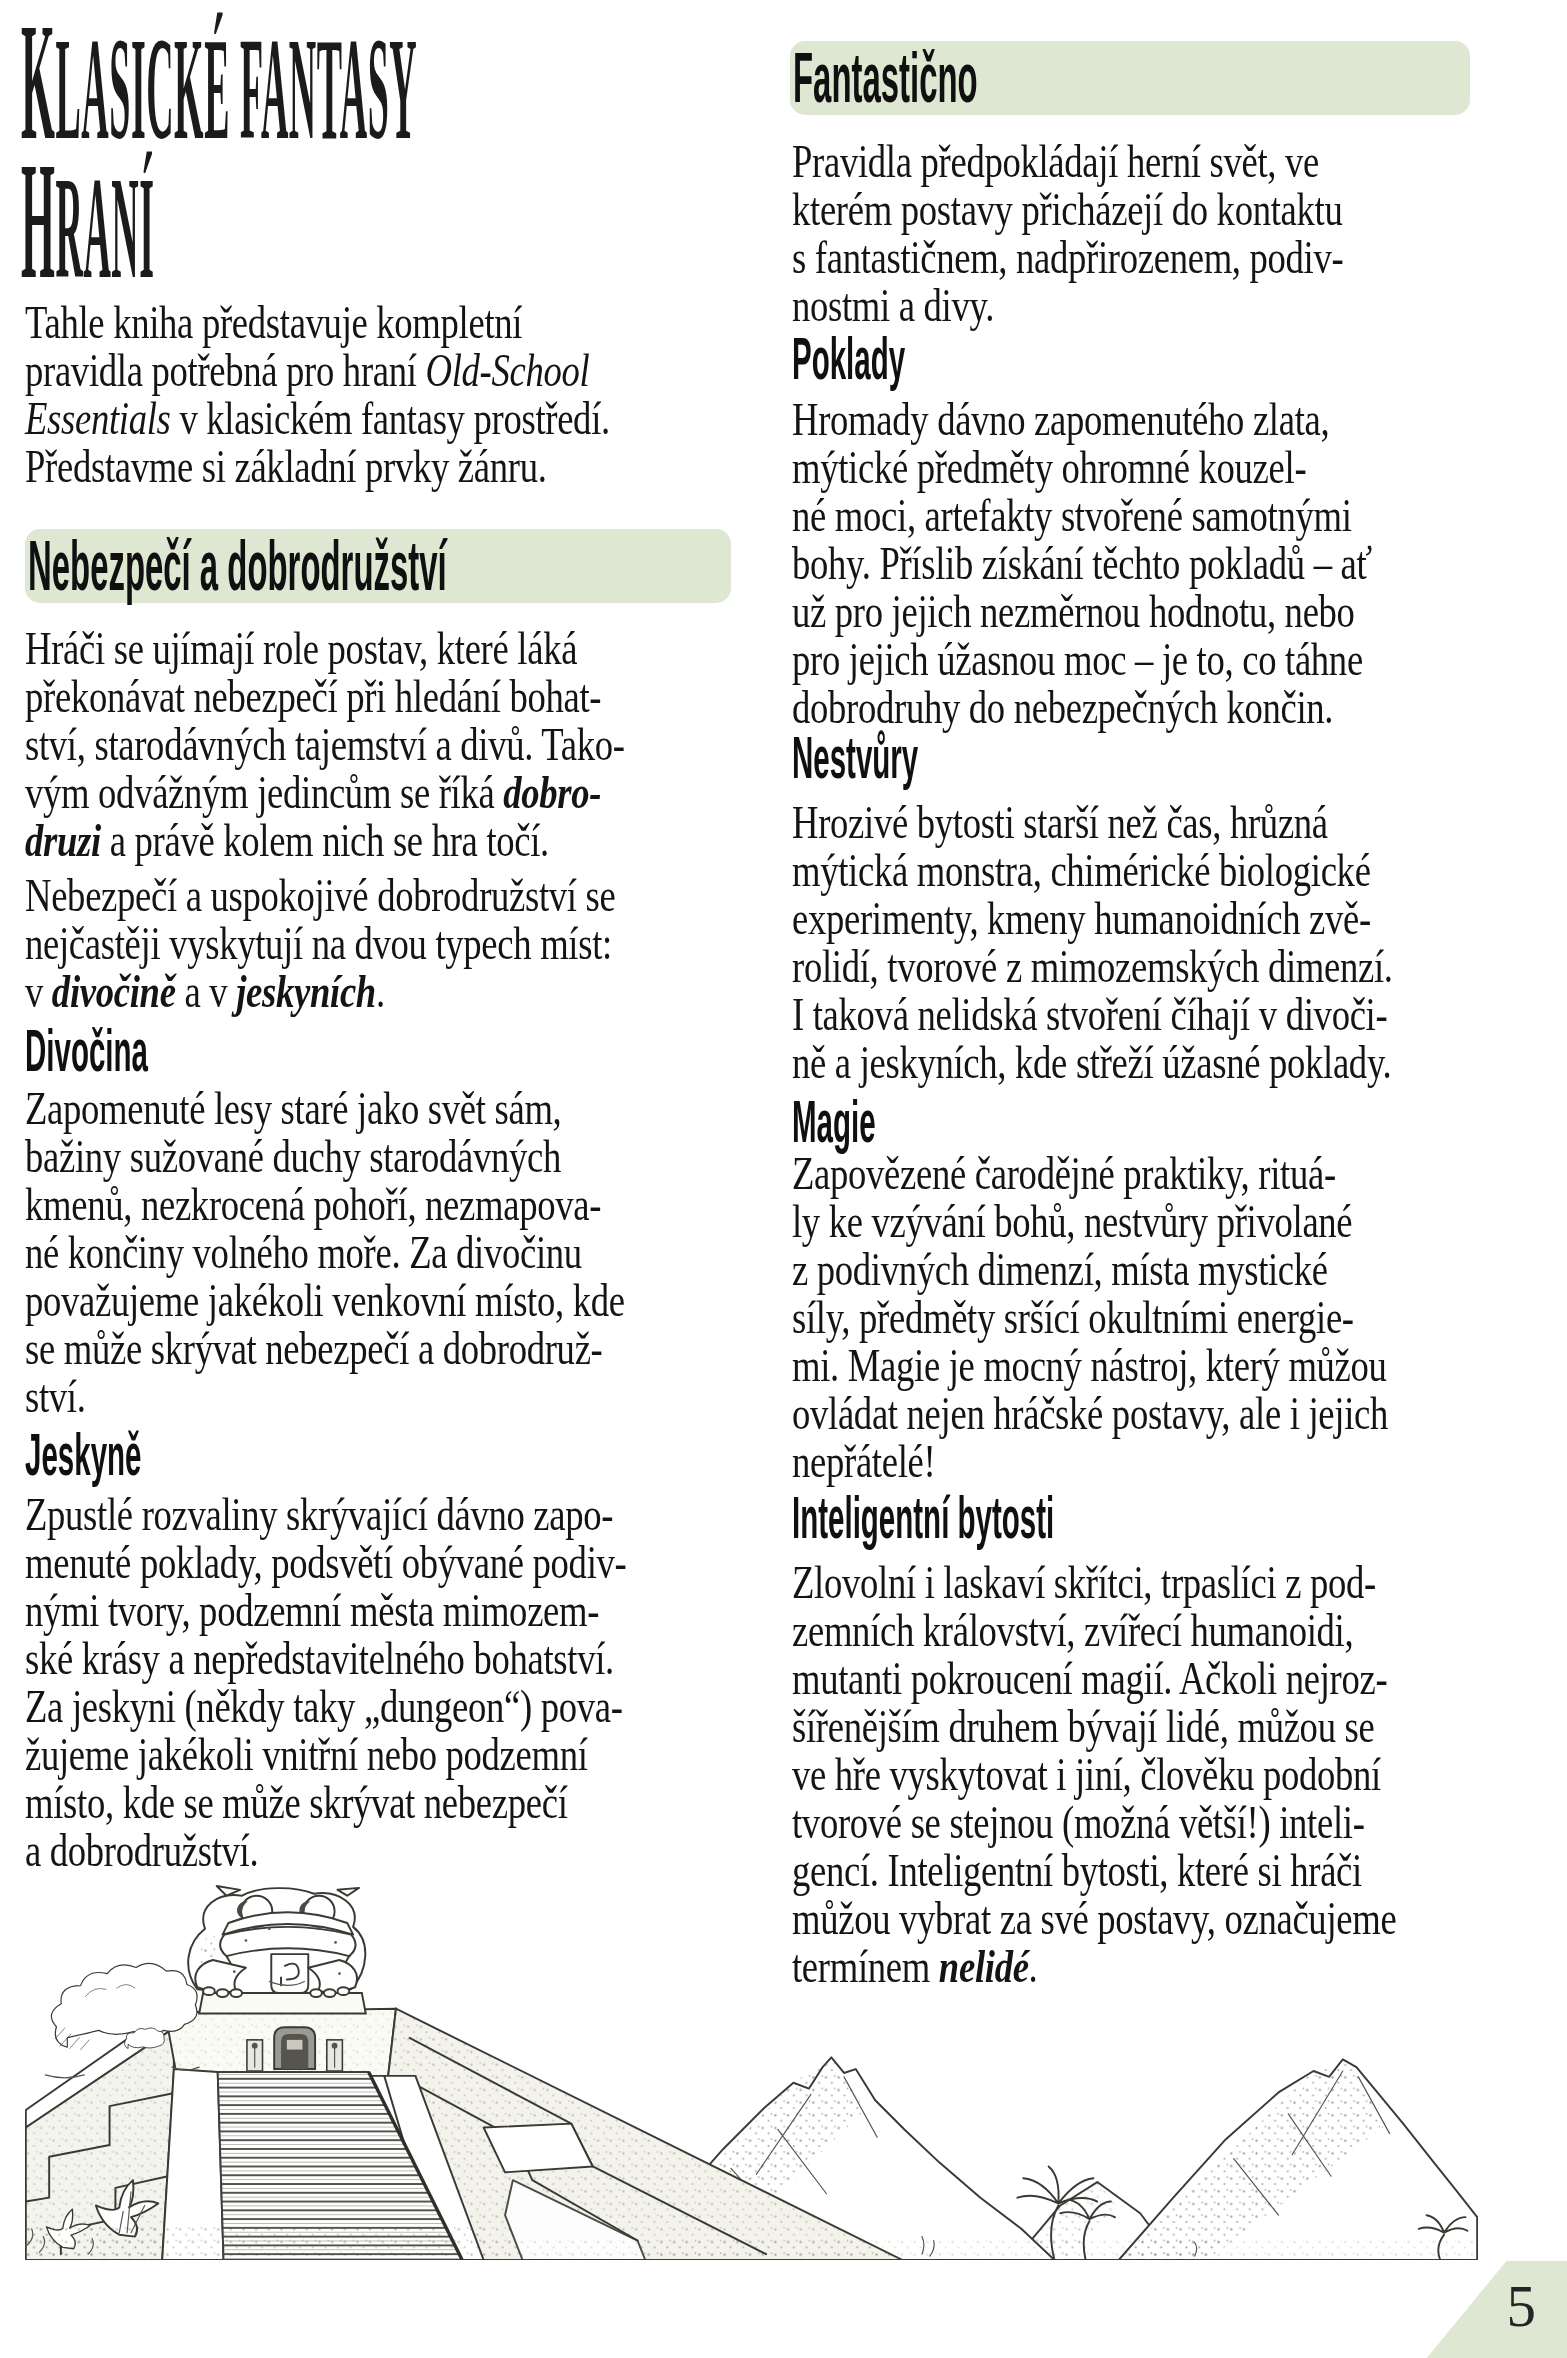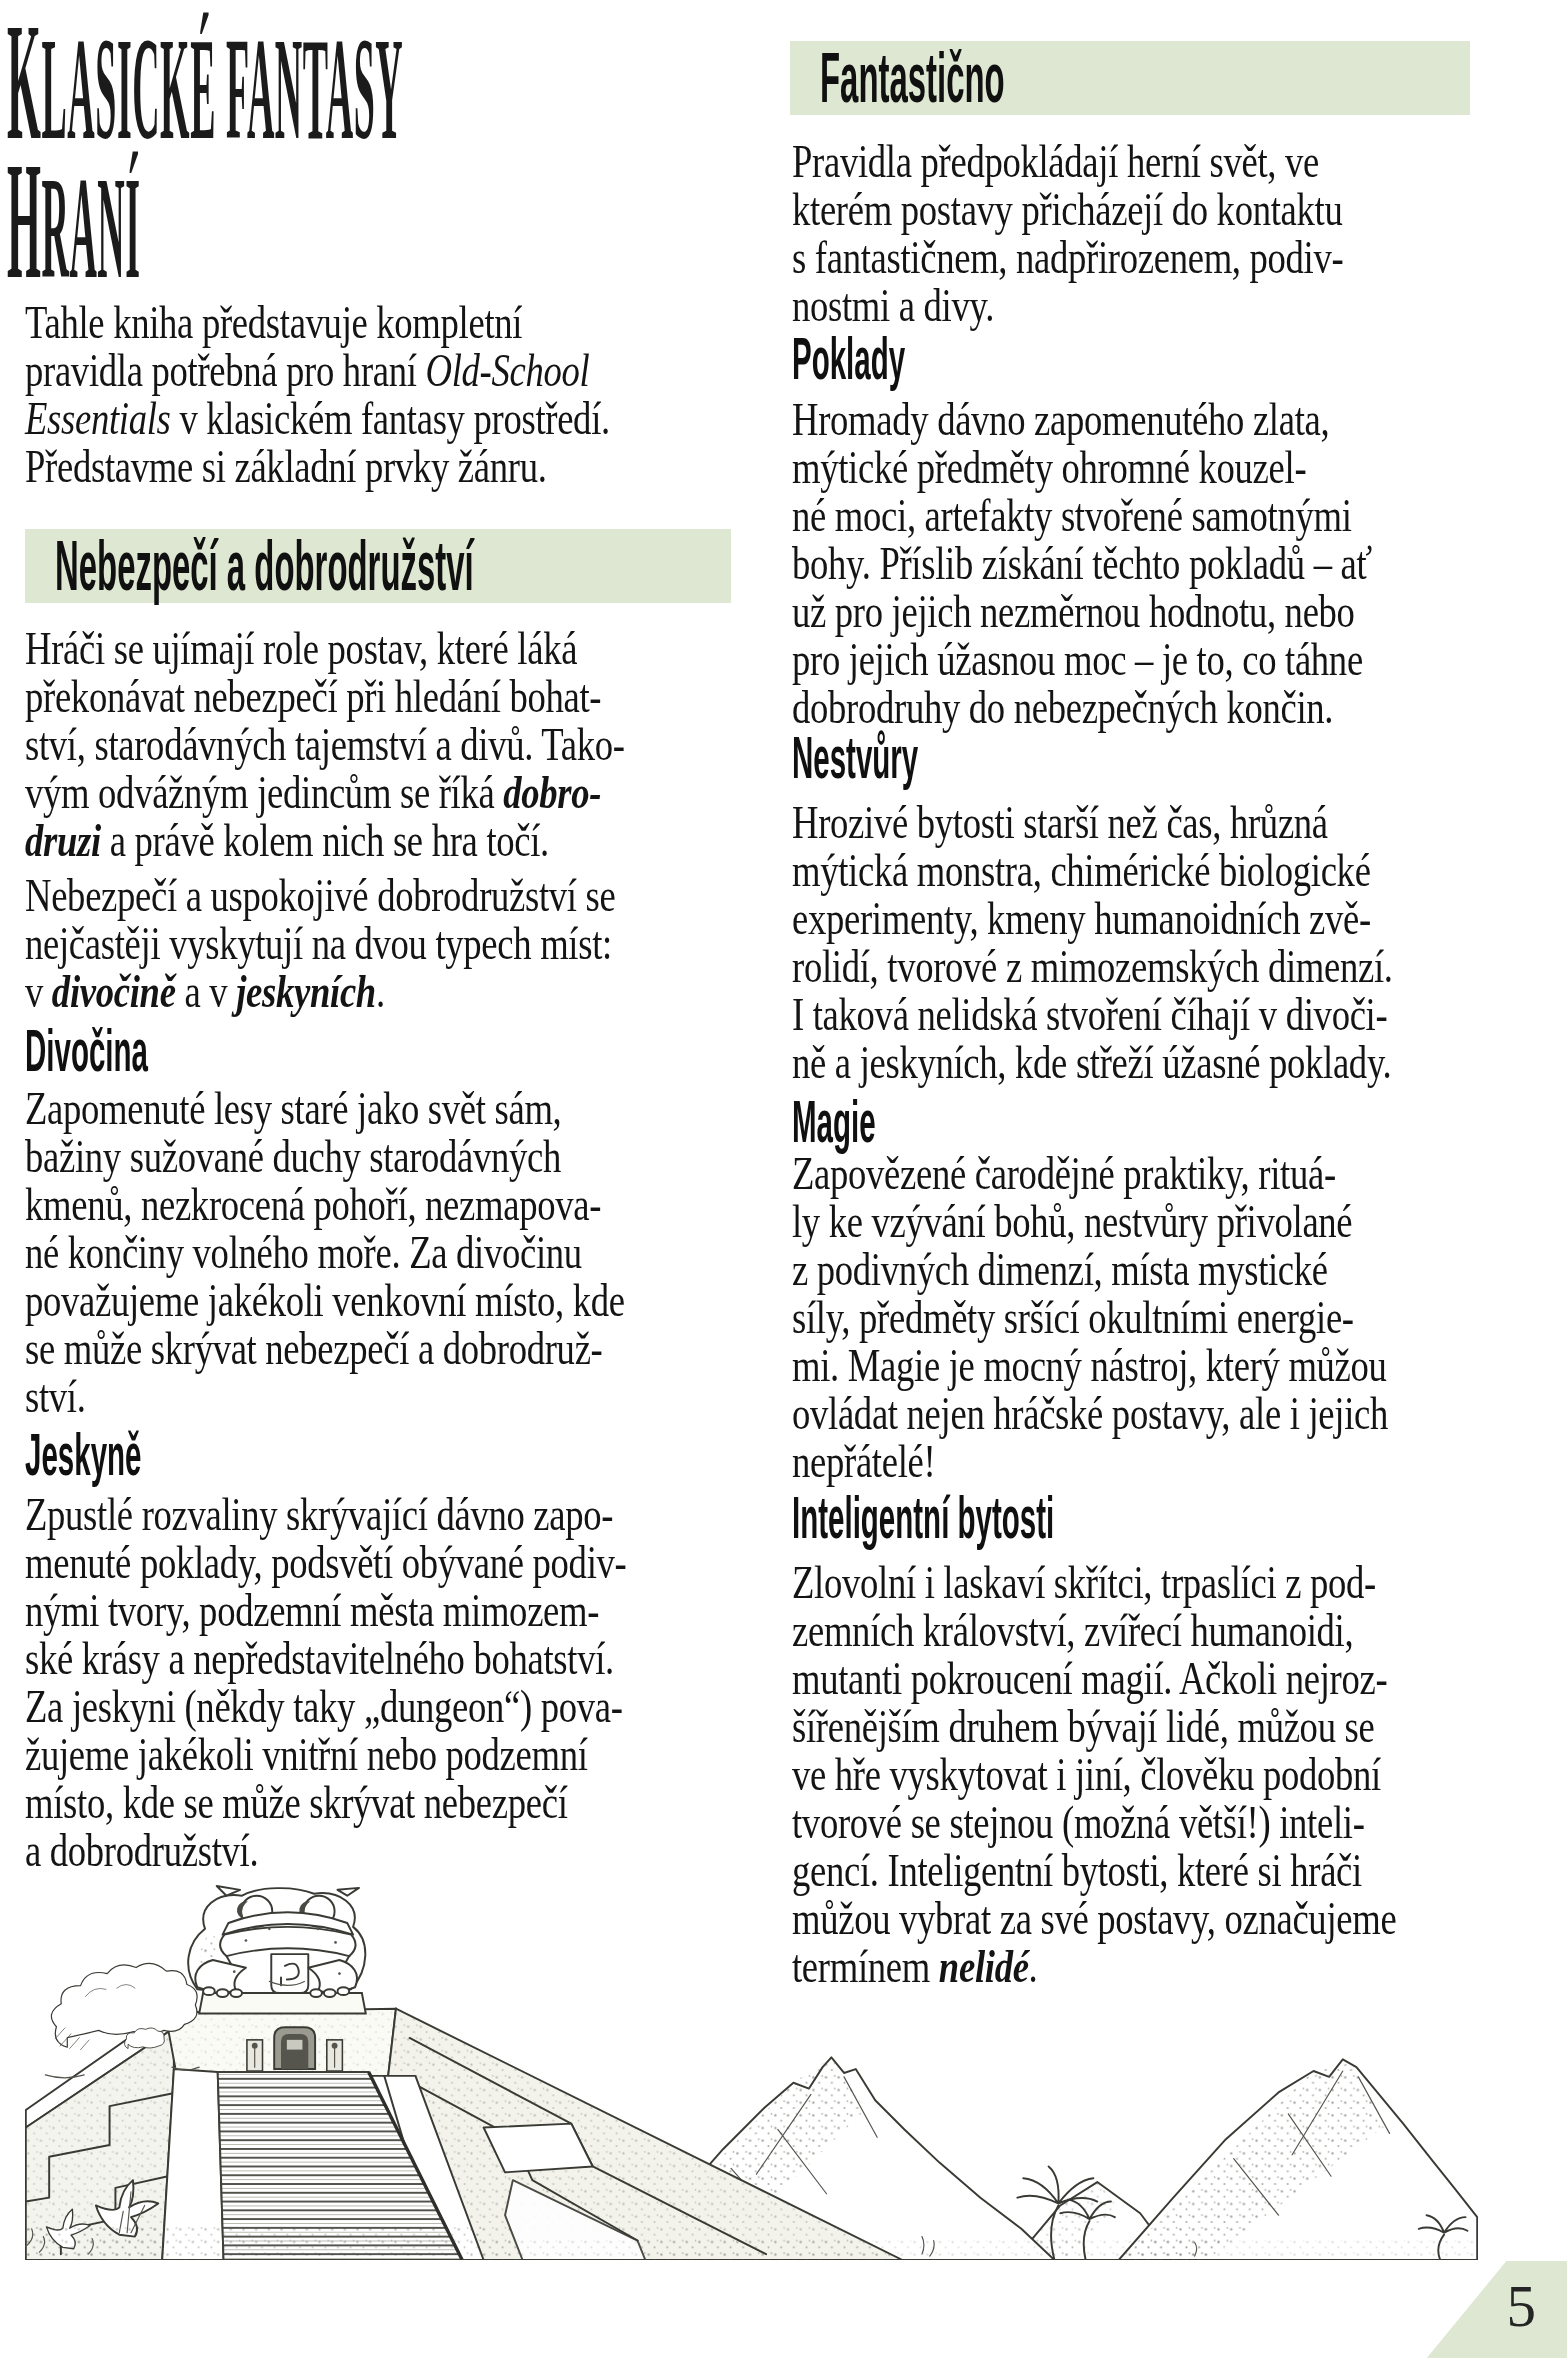--- a/index.html
+++ b/index.html
@@ -3,35 +3,35 @@
 <meta charset="utf-8">
 <style>
   :root{ --accent:#dde7d1; --ink:#141414; }
   *{ margin:0; padding:0; box-sizing:border-box; }
   html,body{ background:#ffffff; }
   body{ font-family:"Liberation Serif",serif; }
   .sheet{ position:relative; width:1567px; height:2358px; background:#ffffff; overflow:hidden; }
   .abs{ position:absolute; }
 
   
-  .doc-title{ left:7px; top:15.6px; }
+  .doc-title{ left:21px; top:15.6px; }
   .title-line{ display:block; font-family:"Liberation Serif",serif; font-weight:700;
     font-size:146px; line-height:131px; color:#1b1b1b; text-transform:uppercase;
     transform:scaleX(0.26); transform-origin:0 0; white-space:nowrap; letter-spacing:2px; }
   .title-line::first-letter{ font-size:1.15em; }
 
   
   .body-text{ font-family:"Liberation Serif",serif; font-size:47px; line-height:48px;
     color:var(--ink); white-space:pre; letter-spacing:-0.4px;
     transform:scaleX(0.78); transform-origin:0 0; }
   .body-text i{ font-style:italic; }
   .body-text b{ font-weight:700; }
 
   
-  .bar{ background:var(--accent); height:74px; display:flex; align-items:center; padding-left:30px; }
+  .bar{ background:var(--accent); height:74px; display:flex; align-items:center; padding-left:3px;border-radius:15px; }
   .bar-heading{ font-family:"Liberation Sans",sans-serif; font-weight:800; font-size:70px;
     line-height:70px; color:#101010; white-space:nowrap;
     transform:scaleX(0.47); transform-origin:0 50%; }
 
   
   .subhead{ font-family:"Liberation Sans",sans-serif; font-weight:800; font-size:59px;
     line-height:59px; color:#101010; white-space:nowrap;
     transform:scaleX(0.5); transform-origin:0 0; }
 
   

